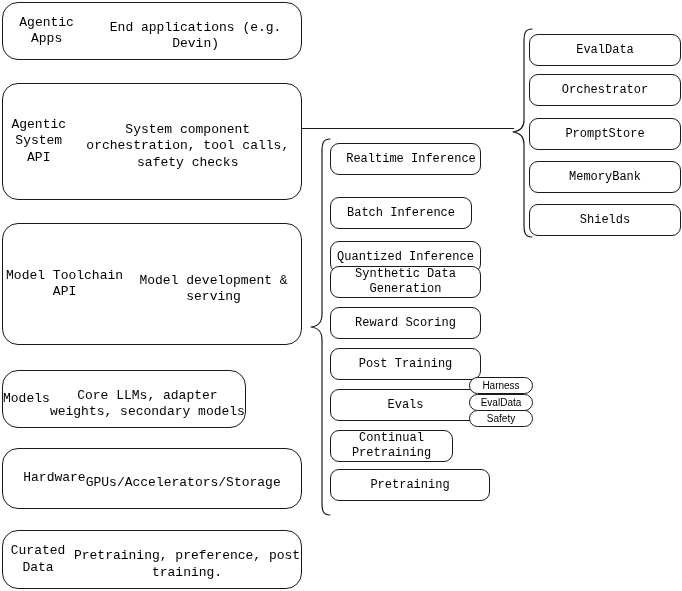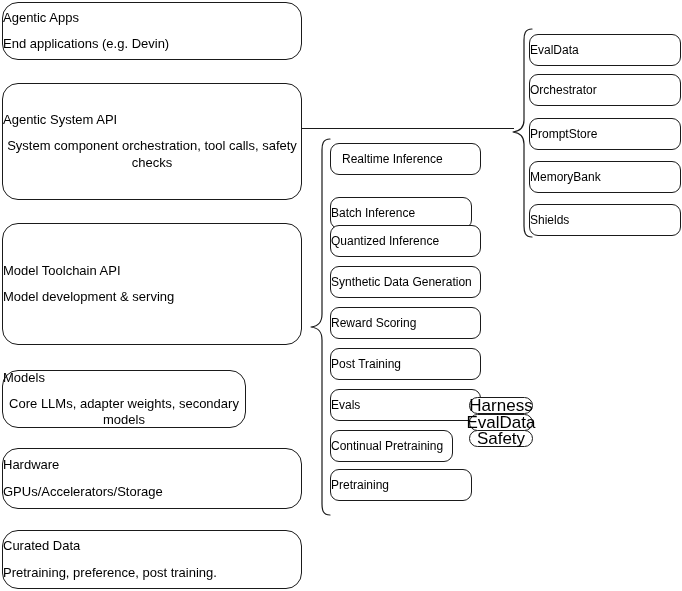--- a/index.html
+++ b/index.html
@@ -21,25 +21,26 @@
   }
 
   
   .node {
     position: absolute;
     box-sizing: border-box;
     background: #ffffff;
     border: 1px solid #1a1a1a;
     border-radius: 12px;
     display: flex;
-    flex-direction: column;
-    align-items: flex-start;
+    flex-direction: row;
+    align-items: center;
     justify-content: center;
     text-align: center;
     line-height: 1.25;
+    font-family: Liberation Mono, monospace;
   }
 
   
   .layer {
     border-radius: 16px;
   }
   .layer .title {
     font-size: 13px;
     color: #000;
   }
@@ -56,28 +57,27 @@
     height: 32px;
   }
 
   
   .pill {
     position: absolute;
     box-sizing: border-box;
     background: #ffffff;
     border: 1px solid #1a1a1a;
     border-radius: 999px;
-    font-size: 17px;
+    font-size: 10px;
     display: flex;
     align-items: center;
     justify-content: center;
     text-align: center;
     height: 17px;
     z-index: 5;
-    margin-top: 20px;
   }
 
   
   .connector {
     position: absolute;
     background: #1a1a1a;
     height: 1px;
   }
 
   
@@ -139,39 +139,39 @@
              L 13 366
              C 13 372, 14 377, 21 377"></path>
   </svg>
 
   <div class="node cap" style="left:330px; top:143px; width:151px;padding-left:11px;">
     <span>Realtime Inference</span>
   </div>
   <div class="node cap" style="left:330px; top:184px; width:142px;margin-top:13px;">
     <span>Batch Inference</span>
   </div>
-  <div class="node cap" style="left:330px; top:225px; width:151px;">
+  <div class="node cap" style="left:330px; top:241px; width:151px;">
     <span>Quantized Inference</span>
   </div>
   <div class="node cap" style="left:330px; top:266px; width:151px;">
     <span>Synthetic Data Generation</span>
   </div>
   <div class="node cap" style="left:330px; top:307px; width:151px;">
     <span>Reward Scoring</span>
   </div>
   <div class="node cap" style="left:330px; top:348px; width:151px;">
     <span>Post Training</span>
   </div>
   <div class="node cap" style="left:330px; top:389px; width:151px;">
     <span>Evals</span>
   </div>
   <div class="node cap" style="left:330px; top:430px; width:123px;">
     <span>Continual Pretraining</span>
   </div>
-  <div class="node cap" style="left:330px; top:469px; width:142px;">
+  <div class="node cap" style="left:330px; top:469px; width:160px;">
     <span>Pretraining</span>
   </div>
 
   <div class="pill" style="left:469px; top:377px; width:64px;">
     <span>Harness</span>
   </div>
   <div class="pill" style="left:469px; top:394px; width:64px;">
     <span>EvalData</span>
   </div>
   <div class="pill" style="left:469px; top:410px; width:64px;">

